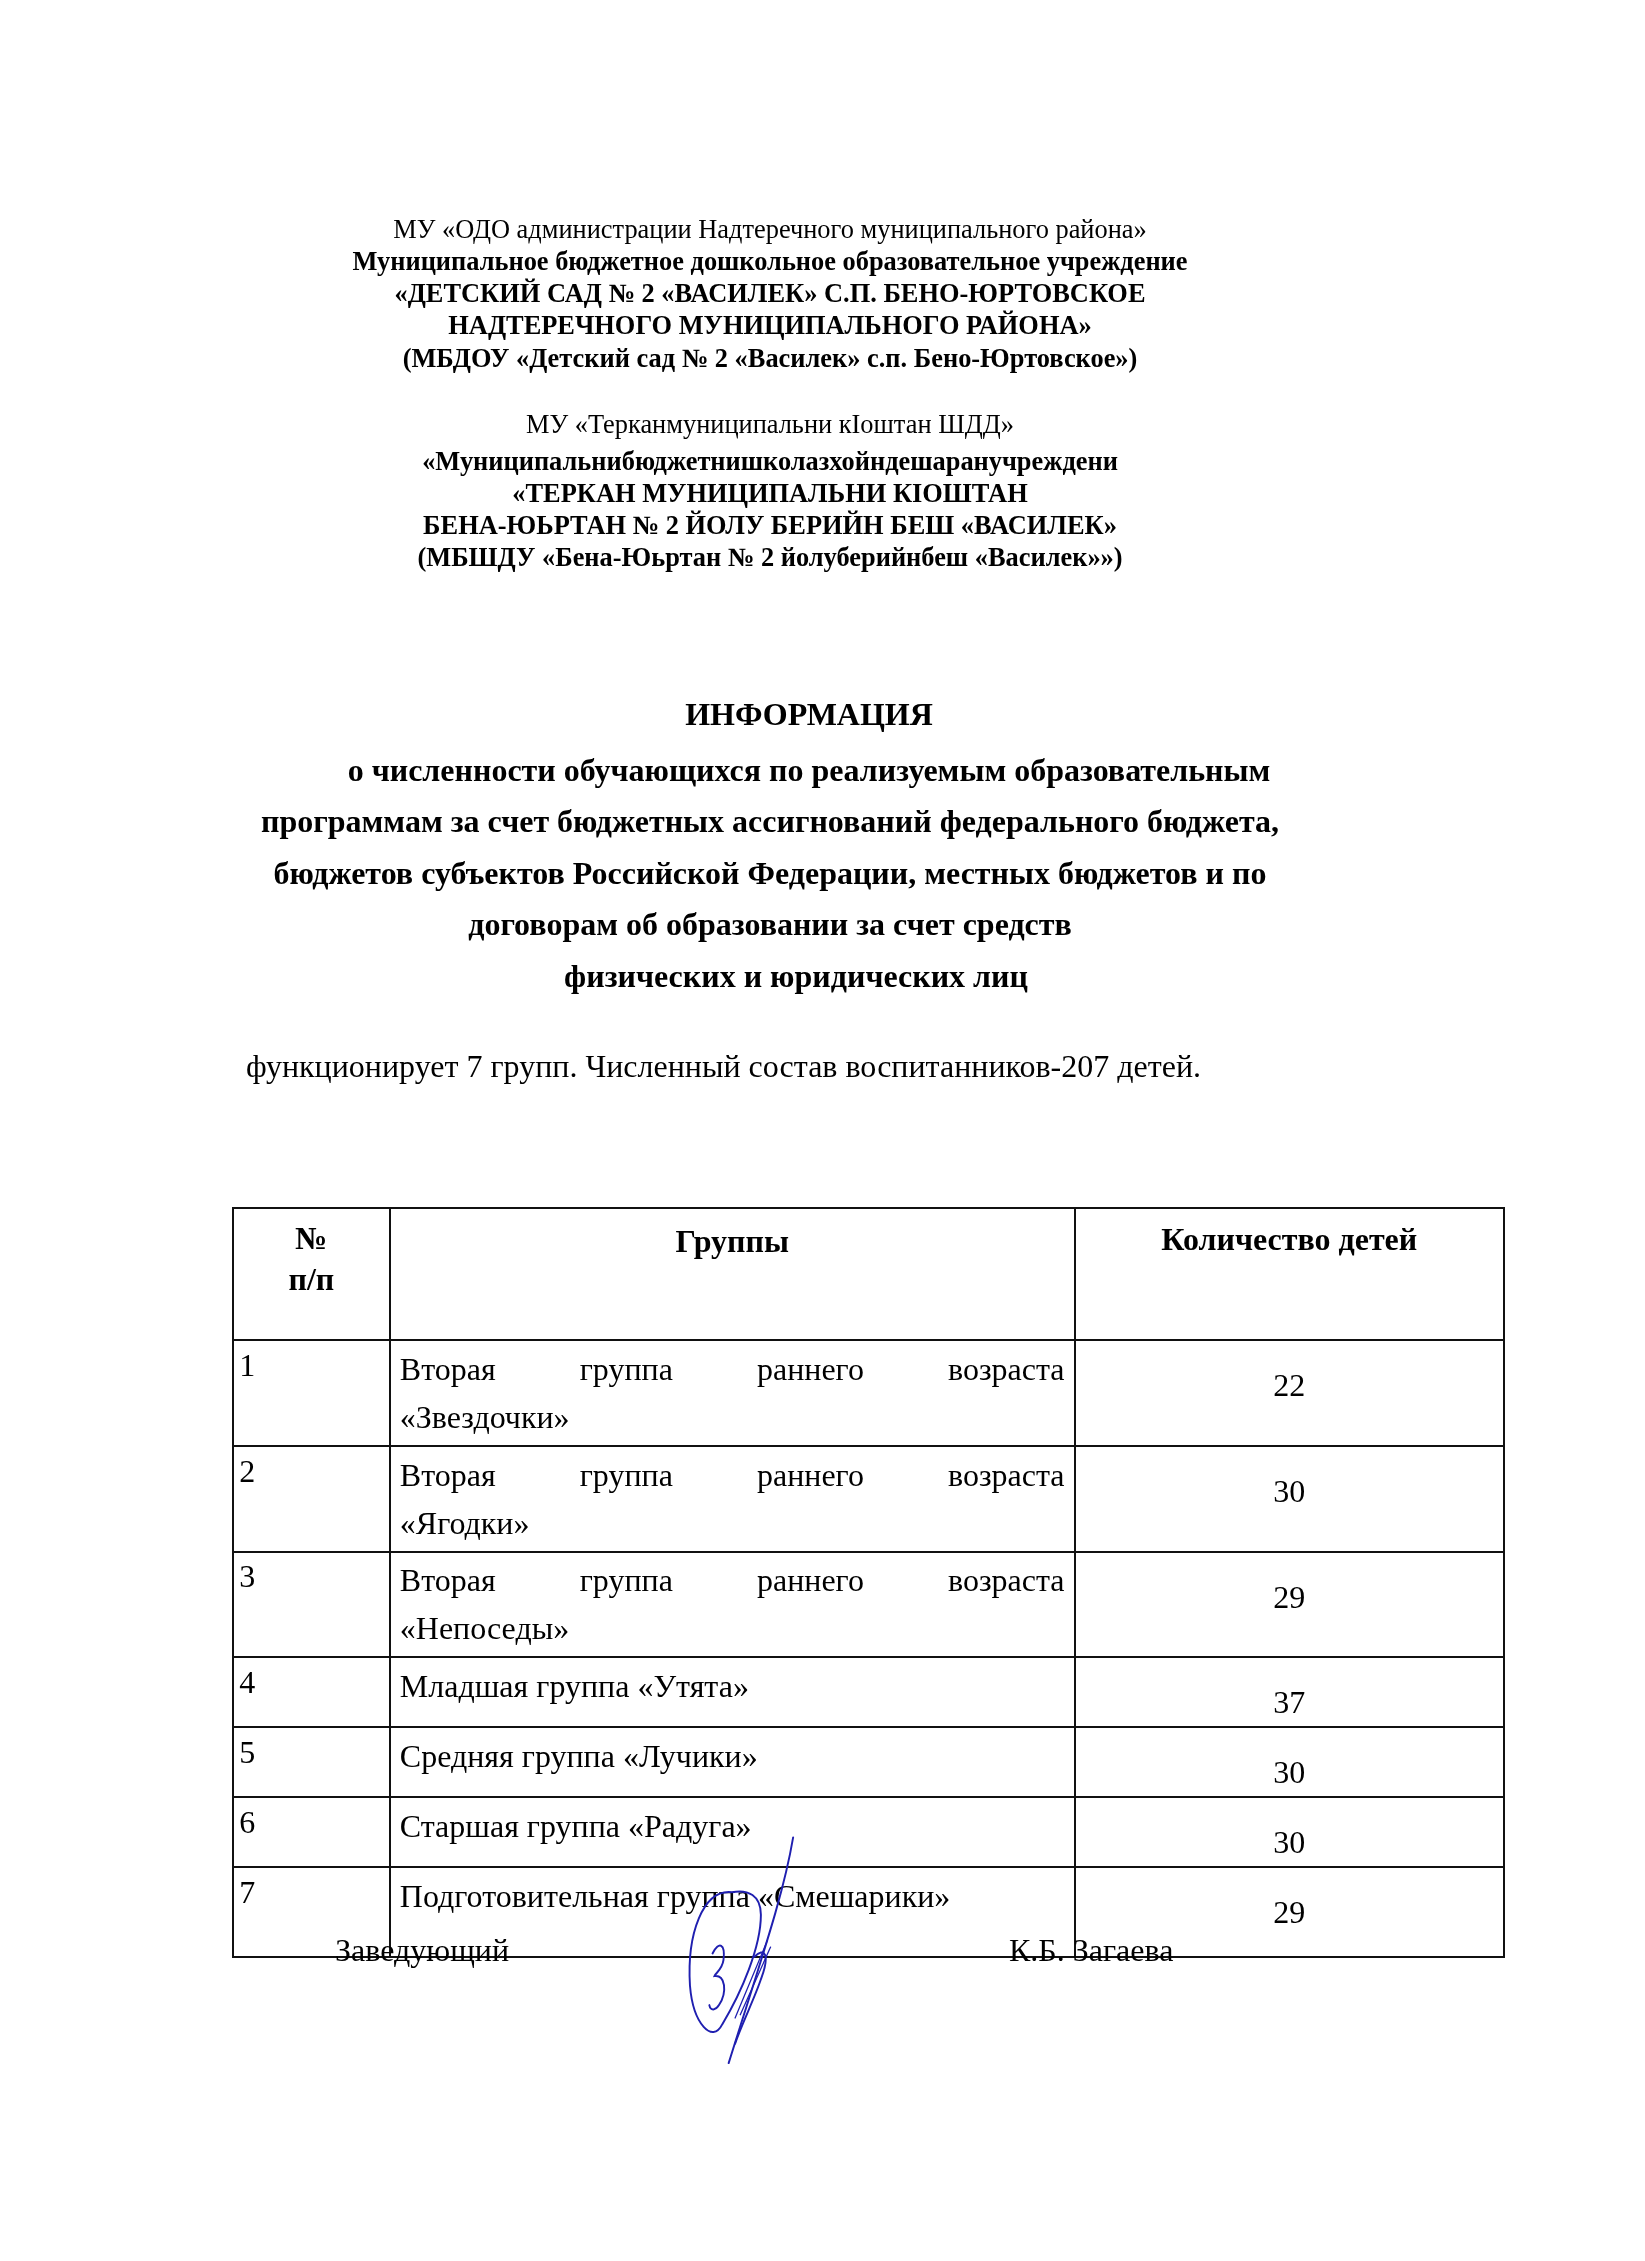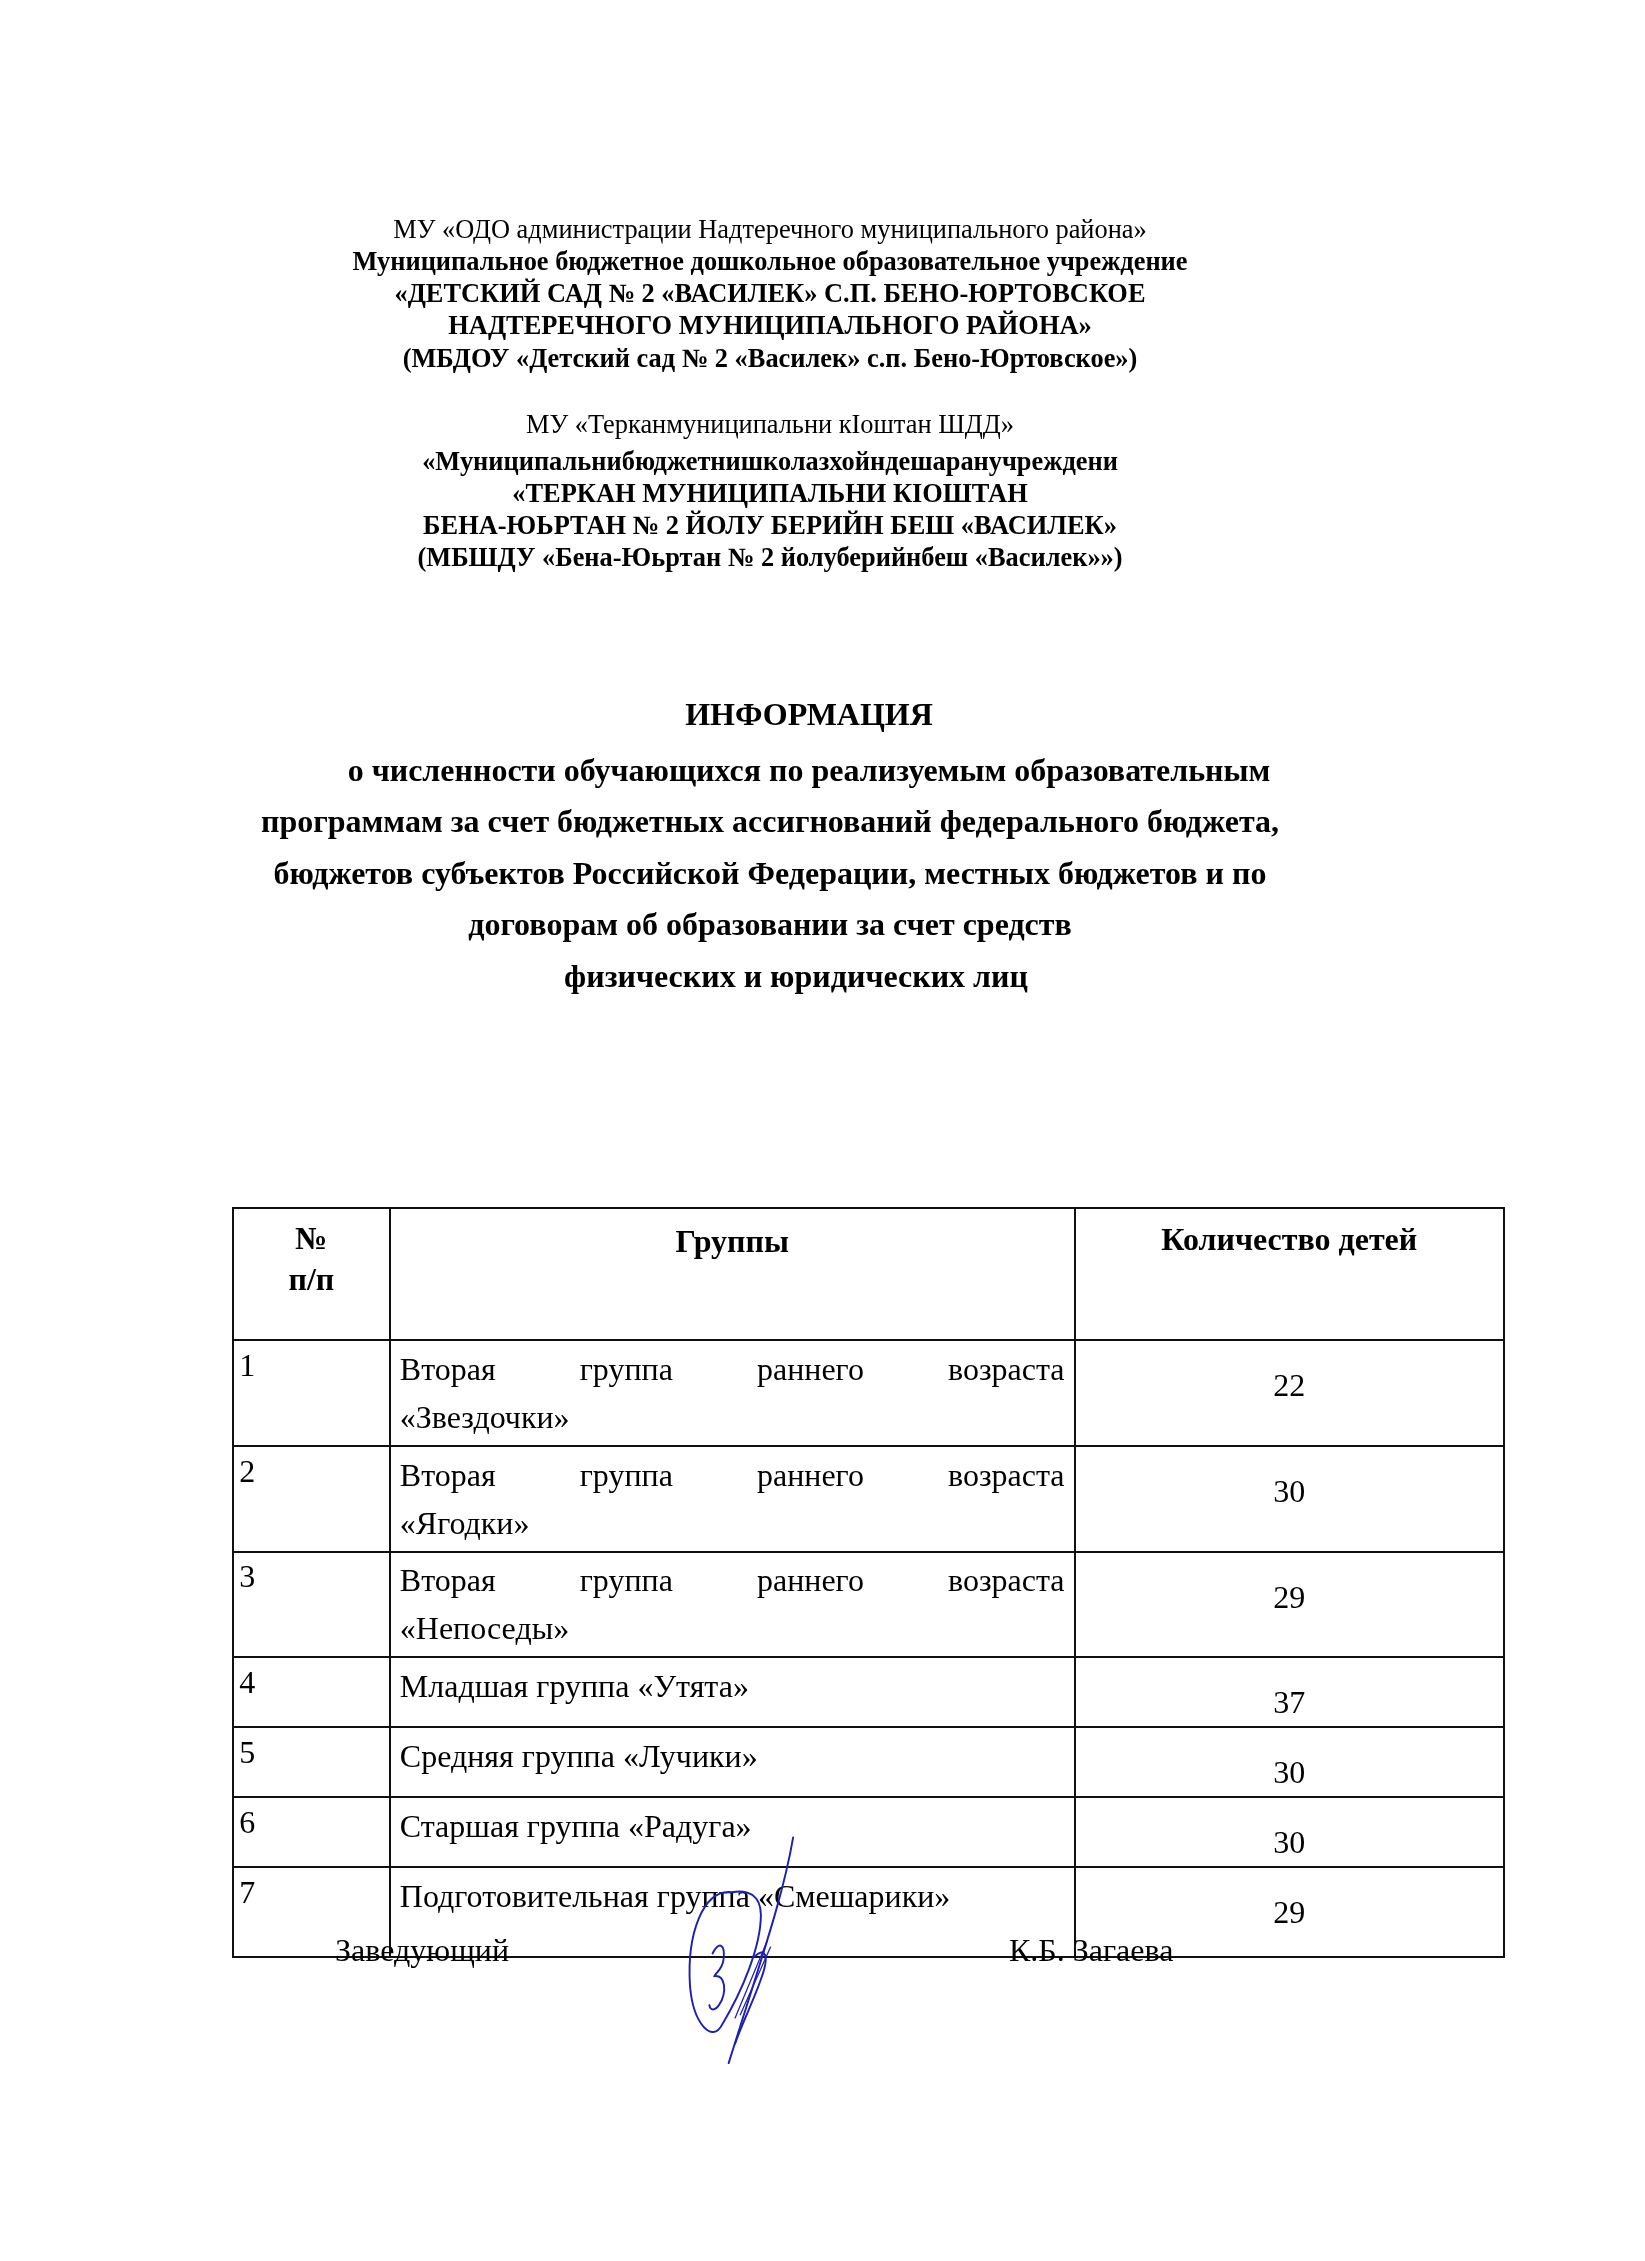--- a/index.html
+++ b/index.html
@@ -52,20 +52,21 @@
 <div>
   <div class="c title" style="top:696px; left:39px">ИНФОРМАЦИЯ</div>
   <div class="c sub" style="top:748px; left:39px">о численности обучающихся по реализуемым образовательным</div>
   <div class="c sub" style="top:799px">программам за счет бюджетных ассигнований федерального бюджета,</div>
   <div class="c sub" style="top:851px">бюджетов субъектов Российской Федерации, местных бюджетов и по</div>
   <div class="c sub" style="top:902px">договорам об образовании за счет средств</div>
   <div class="c sub" style="top:954px; left:26px">физических и юридических лиц</div>
 </div>
 
 <div class="para" style="top:1044px">
+  <span class="l2">функционирует 7 групп. Численный состав воспитанников-207 детей.</span>
 </div>
 
 <table>
   <tbody>
       <tr class="hrow">
     <th class="num">
       <span>№</span><br>
       <span>п/п</span>
     </th>
     <th class="grp">Группы</th>

